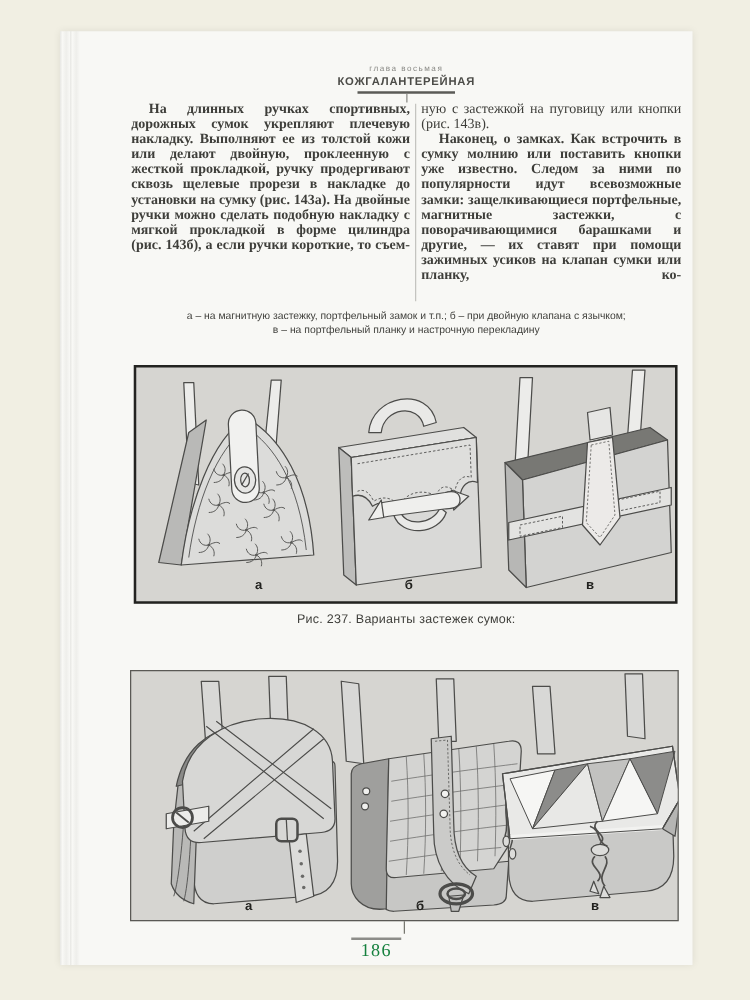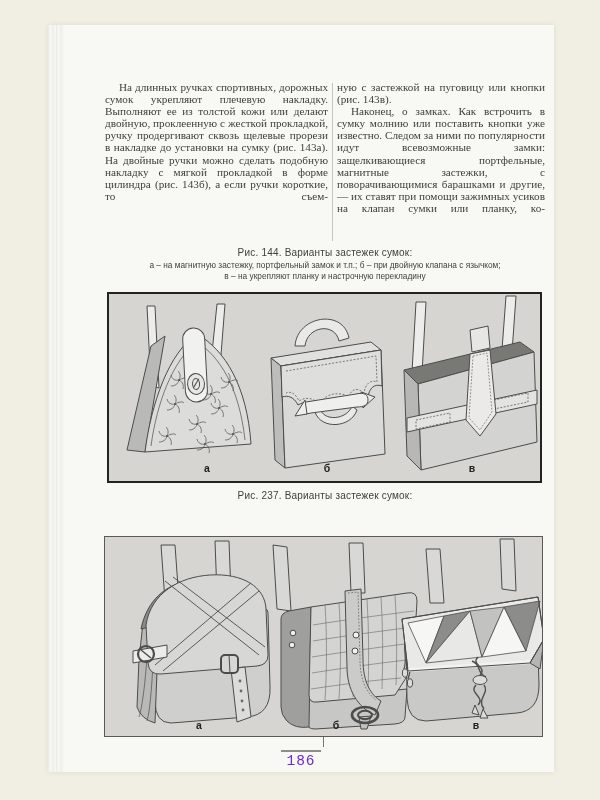--- a/index.html
+++ b/index.html
@@ -32,21 +32,21 @@
   .hdr .rule{width:78px;height:2px;background:#5b5b57;margin:3px auto 0 auto;}
   .hdr .tick{width:1px;height:7px;background:#8a8a86;margin:0 auto;}
   
   .textblock{
     position:absolute;left:57px;top:56px;width:440px;height:162px;
     display:flex;justify-content:space-between;
     color:#3e3e3a;
   }
   .col{font-size:11.2px;line-height:12.1px;text-align:justify;}
   .col p{margin:0;}
-  .col p.indent{text-indent:14px;}
+  .col p.indent{text-indent:14px;font-weight:bold;}
   .col.left{width:223px;text-align-last:justify;}
   .col.right{width:208px;}
   .col.right p.last{text-align-last:justify;}
   .divider{width:1px;background:#c4c4c0;margin:2px 0;}
   
   .caption{
     position:absolute;left:40px;width:474px;text-align:center;
     font-family:"Liberation Sans",sans-serif;color:#3f3f3b;
   }
   .caption .cap-title{font-size:10px;letter-spacing:0.2px;margin-bottom:2px;}
@@ -61,46 +61,51 @@
   .figlabel{
     position:absolute;transform:translateX(-50%);
     font-family:"Liberation Sans",sans-serif;font-weight:bold;
     font-size:10.5px;color:#21211e;
   }
   
   .foot-tick{position:absolute;left:275px;top:712px;width:1px;height:10px;background:#77776f;}
   .foot-rule{position:absolute;left:233px;top:725px;width:40px;height:2px;background:#8d8d89;}
   .page-number{
     position:absolute;left:213px;top:728px;width:80px;text-align:center;
-    font-family:Liberation Mono, monospace;font-size:14.5px;color:#6d28d9;
+    font-family:Liberation Serif, serif;font-size:14.5px;color:#15803d;
     letter-spacing:1px;
   }
 </style>
 </head>
 <body>
 
 <div class="page">
   <div class="gutter"></div>
 
+  <header class="hdr">
+    <div class="chapter">глава восьмая</div>
+    <div class="title">КОЖГАЛАНТЕРЕЙНАЯ</div>
+    <div class="rule"></div>
+    <div class="tick"></div>
+  </header>
 
   <div class="textblock">
     <div class="col left">
       <p class="indent">На длинных ручках спортивных, дорожных сумок укрепляют плечевую накладку. Выполняют ее из толстой кожи или делают двойную, проклеенную с жесткой прокладкой, ручку продергивают сквозь щелевые прорези в накладке до установки на сумку (рис. 143а). На двойные ручки можно сделать подобную накладку с мягкой прокладкой в форме цилиндра (рис. 143б), а если ручки короткие, то съем-</p>
     </div>
     <div class="divider"></div>
     <div class="col right">
       <p>ную с застежкой на пуговицу или кнопки (рис. 143в).</p>
       <p class="indent last">Наконец, о замках. Как встрочить в сумку молнию или поставить кнопки уже известно. Следом за ними по популярности идут всевозможные замки: защелкивающиеся портфельные, магнитные застежки, с поворачивающимися барашками и другие, — их ставят при помощи зажимных усиков на клапан сумки или планку, ко-</p>
     </div>
   </div>
 
   <div class="caption" style="top:222px;">
-    <div class="cap-title">Рис. 144. Варианты застежек сумок:</div>
     <div class="cap-line">а – на магнитную застежку, портфельный замок и т.п.; б – при двойную клапана с язычком;</div>
-    <div class="cap-line">в – на укрепляют планку и настрочную перекладину</div>
+    <div class="cap-line">в – на портфельный планку и настрочную перекладину</div>
   </div>
 
   <div class="figure-box fig144">
     <svg width="431" height="187" viewBox="0 0 431 187">
       <defs>
         <g id="swirl" stroke="#5a5a58" stroke-width="0.8" fill="none">
           <path d="M0,0 C2,-4 1,-7 -1,-9"></path>
           <path d="M0,0 C4,-2 7,-3 9,-1"></path>
           <path d="M0,0 C4,2 5,6 4,9"></path>
           <path d="M0,0 C-1,4 -4,6 -8,6"></path>

